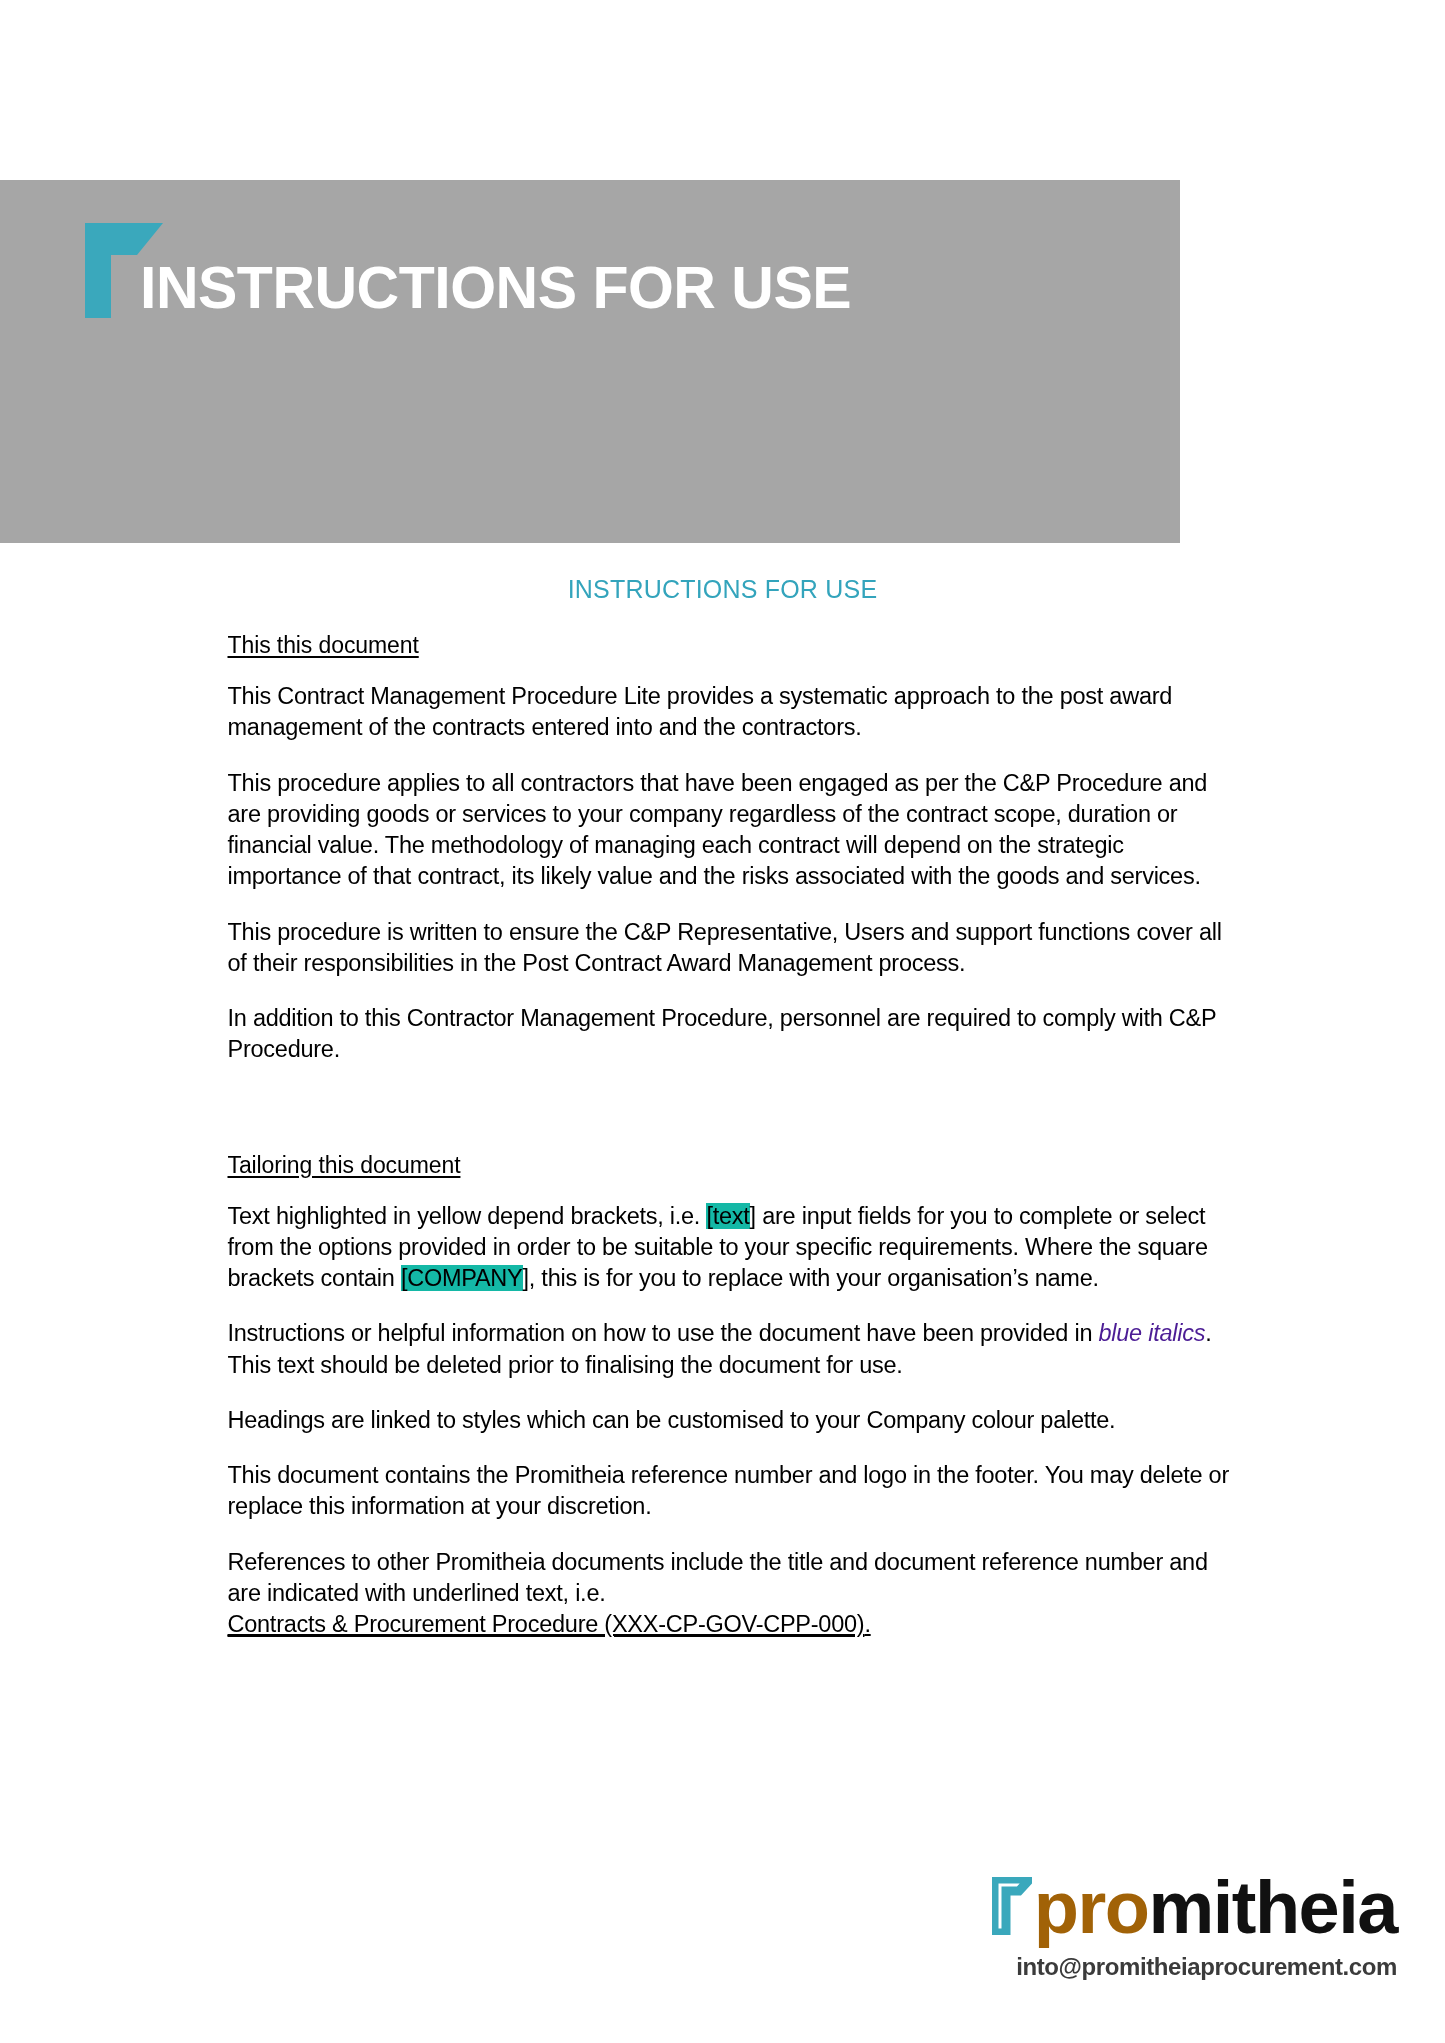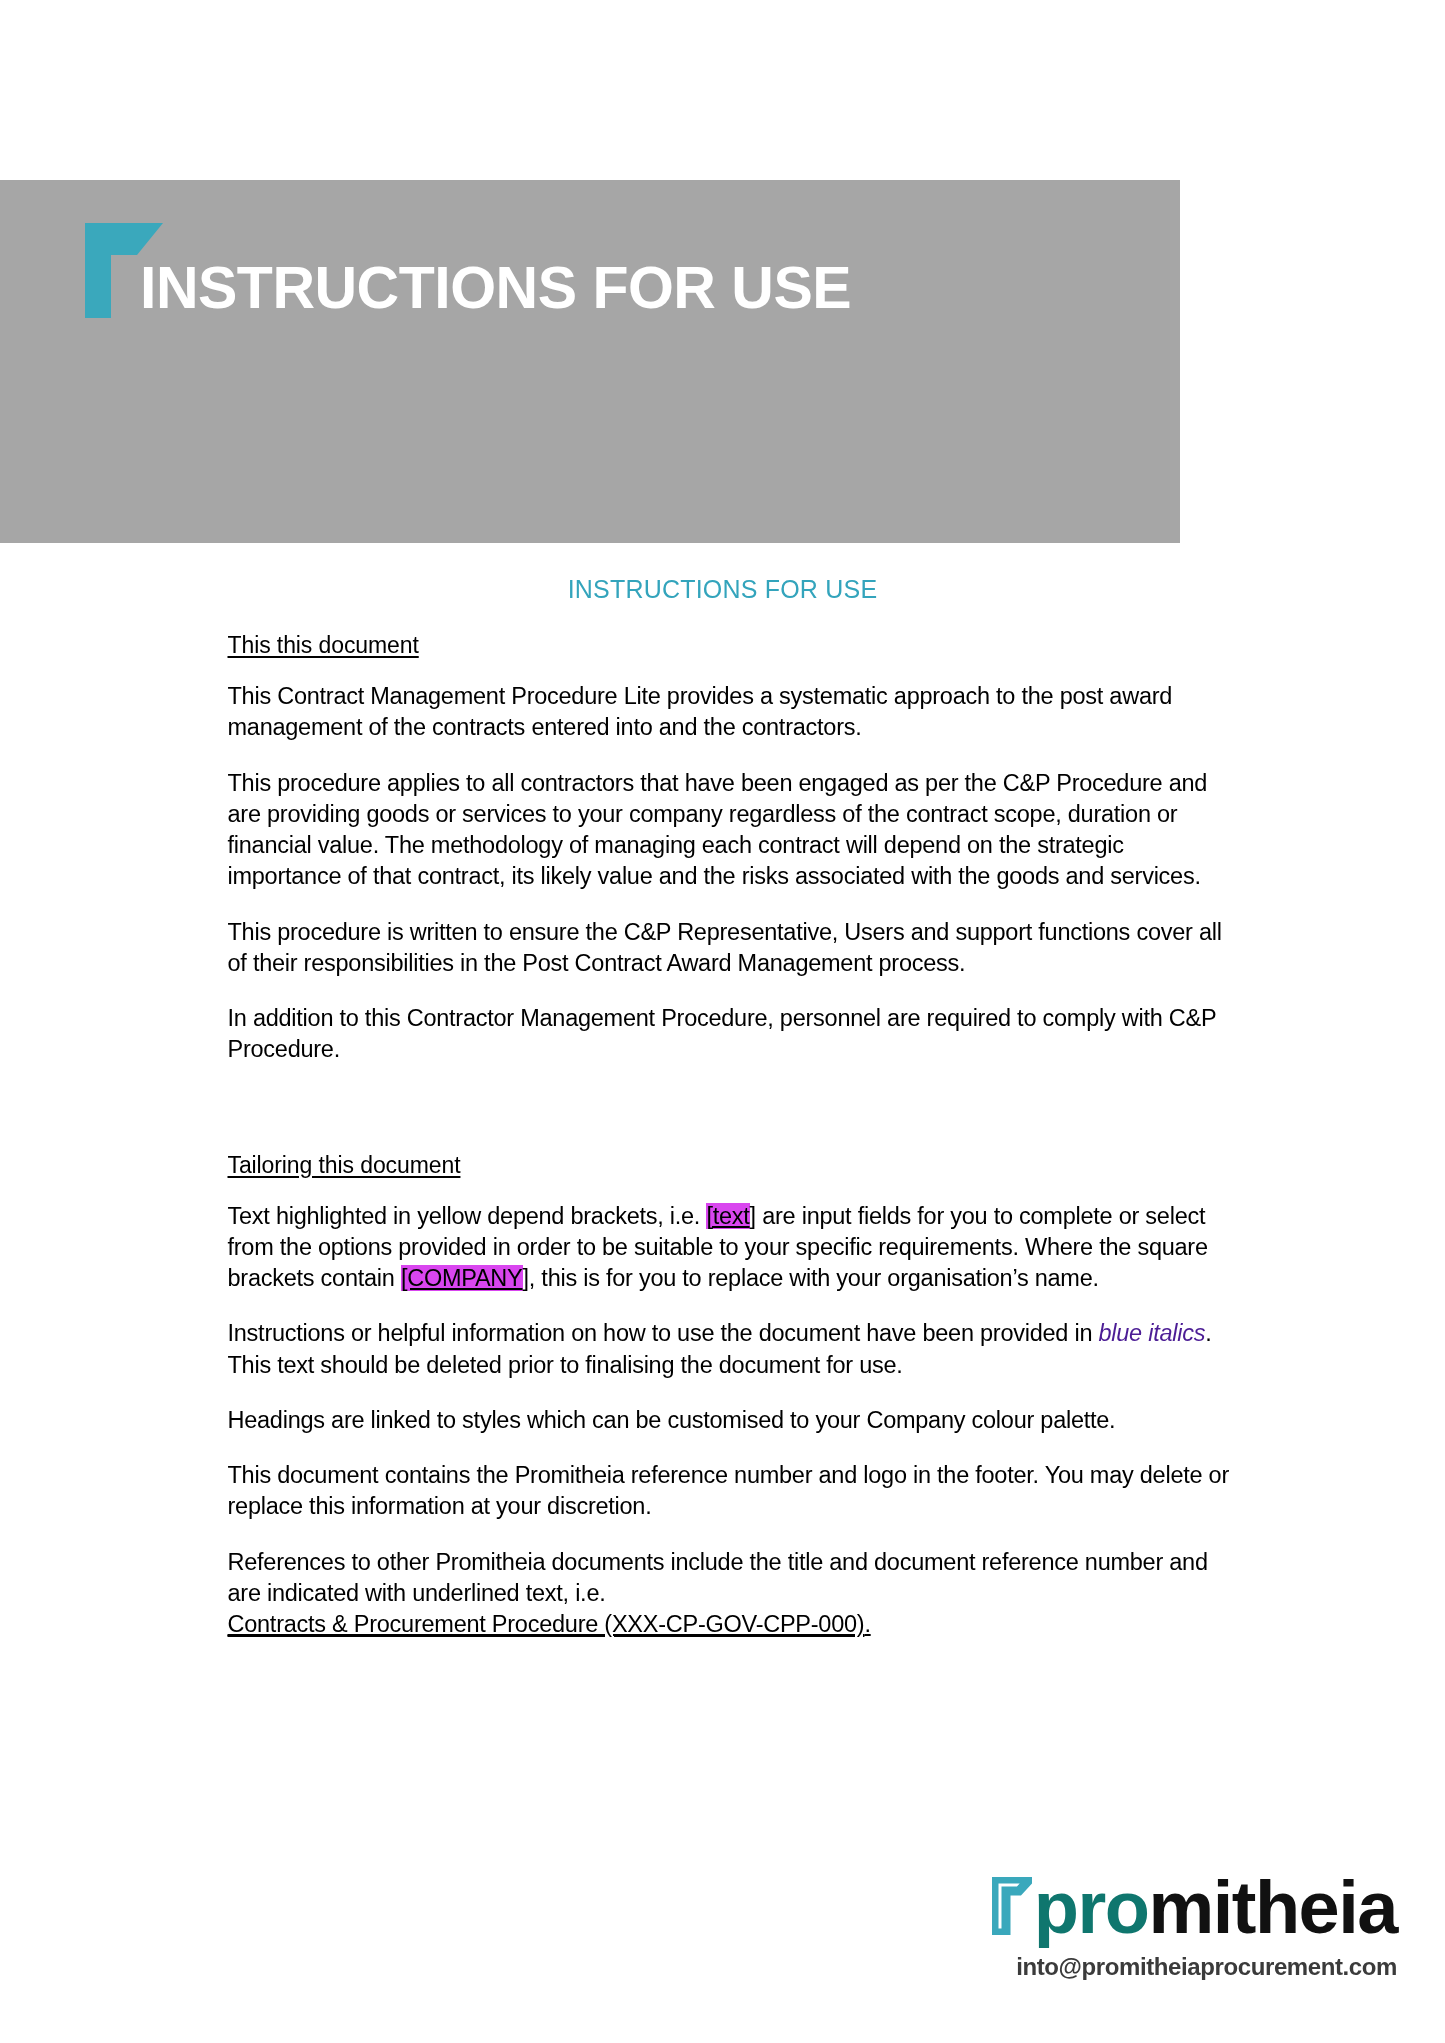--- a/index.html
+++ b/index.html
@@ -80,22 +80,21 @@
     line-height: 1.33;
     margin: 0 0 24px 0;
     letter-spacing: -0.25px;
     font-weight: 400;
   }
   p.para:last-child { margin-bottom: 0; }
 
   .spacer-block { height: 62px; }
 
   .hl {
-    background: #d946ef;
-    text-decoration: underline;
+    background: #14b8a6;
   }
   .blue-italic {
     color: #4c1d95;
     font-style: italic;
   }
   .underline-ref {
     text-decoration: underline;
     text-underline-offset: 3px;
   }
   .nowrap-break { display: block; text-decoration: underline; }
@@ -120,21 +119,21 @@
     position: relative;
     top: -4px;
   }
   .footer-wordmark {
     font-size: 74px;
     font-weight: 700;
     letter-spacing: -1.5px;
     line-height: 0.84;
     white-space: nowrap;
   }
-  .wm-red { color: #0f766e; }
+  .wm-red { color: #a16207; }
   .wm-black { color: #111111; }
   .footer-email {
     margin-top: 14px;
     font-size: 24px;
     font-weight: 700;
     color: #3b3b3b;
     letter-spacing: -0.4px;
     white-space: nowrap;
   }
 </style>

